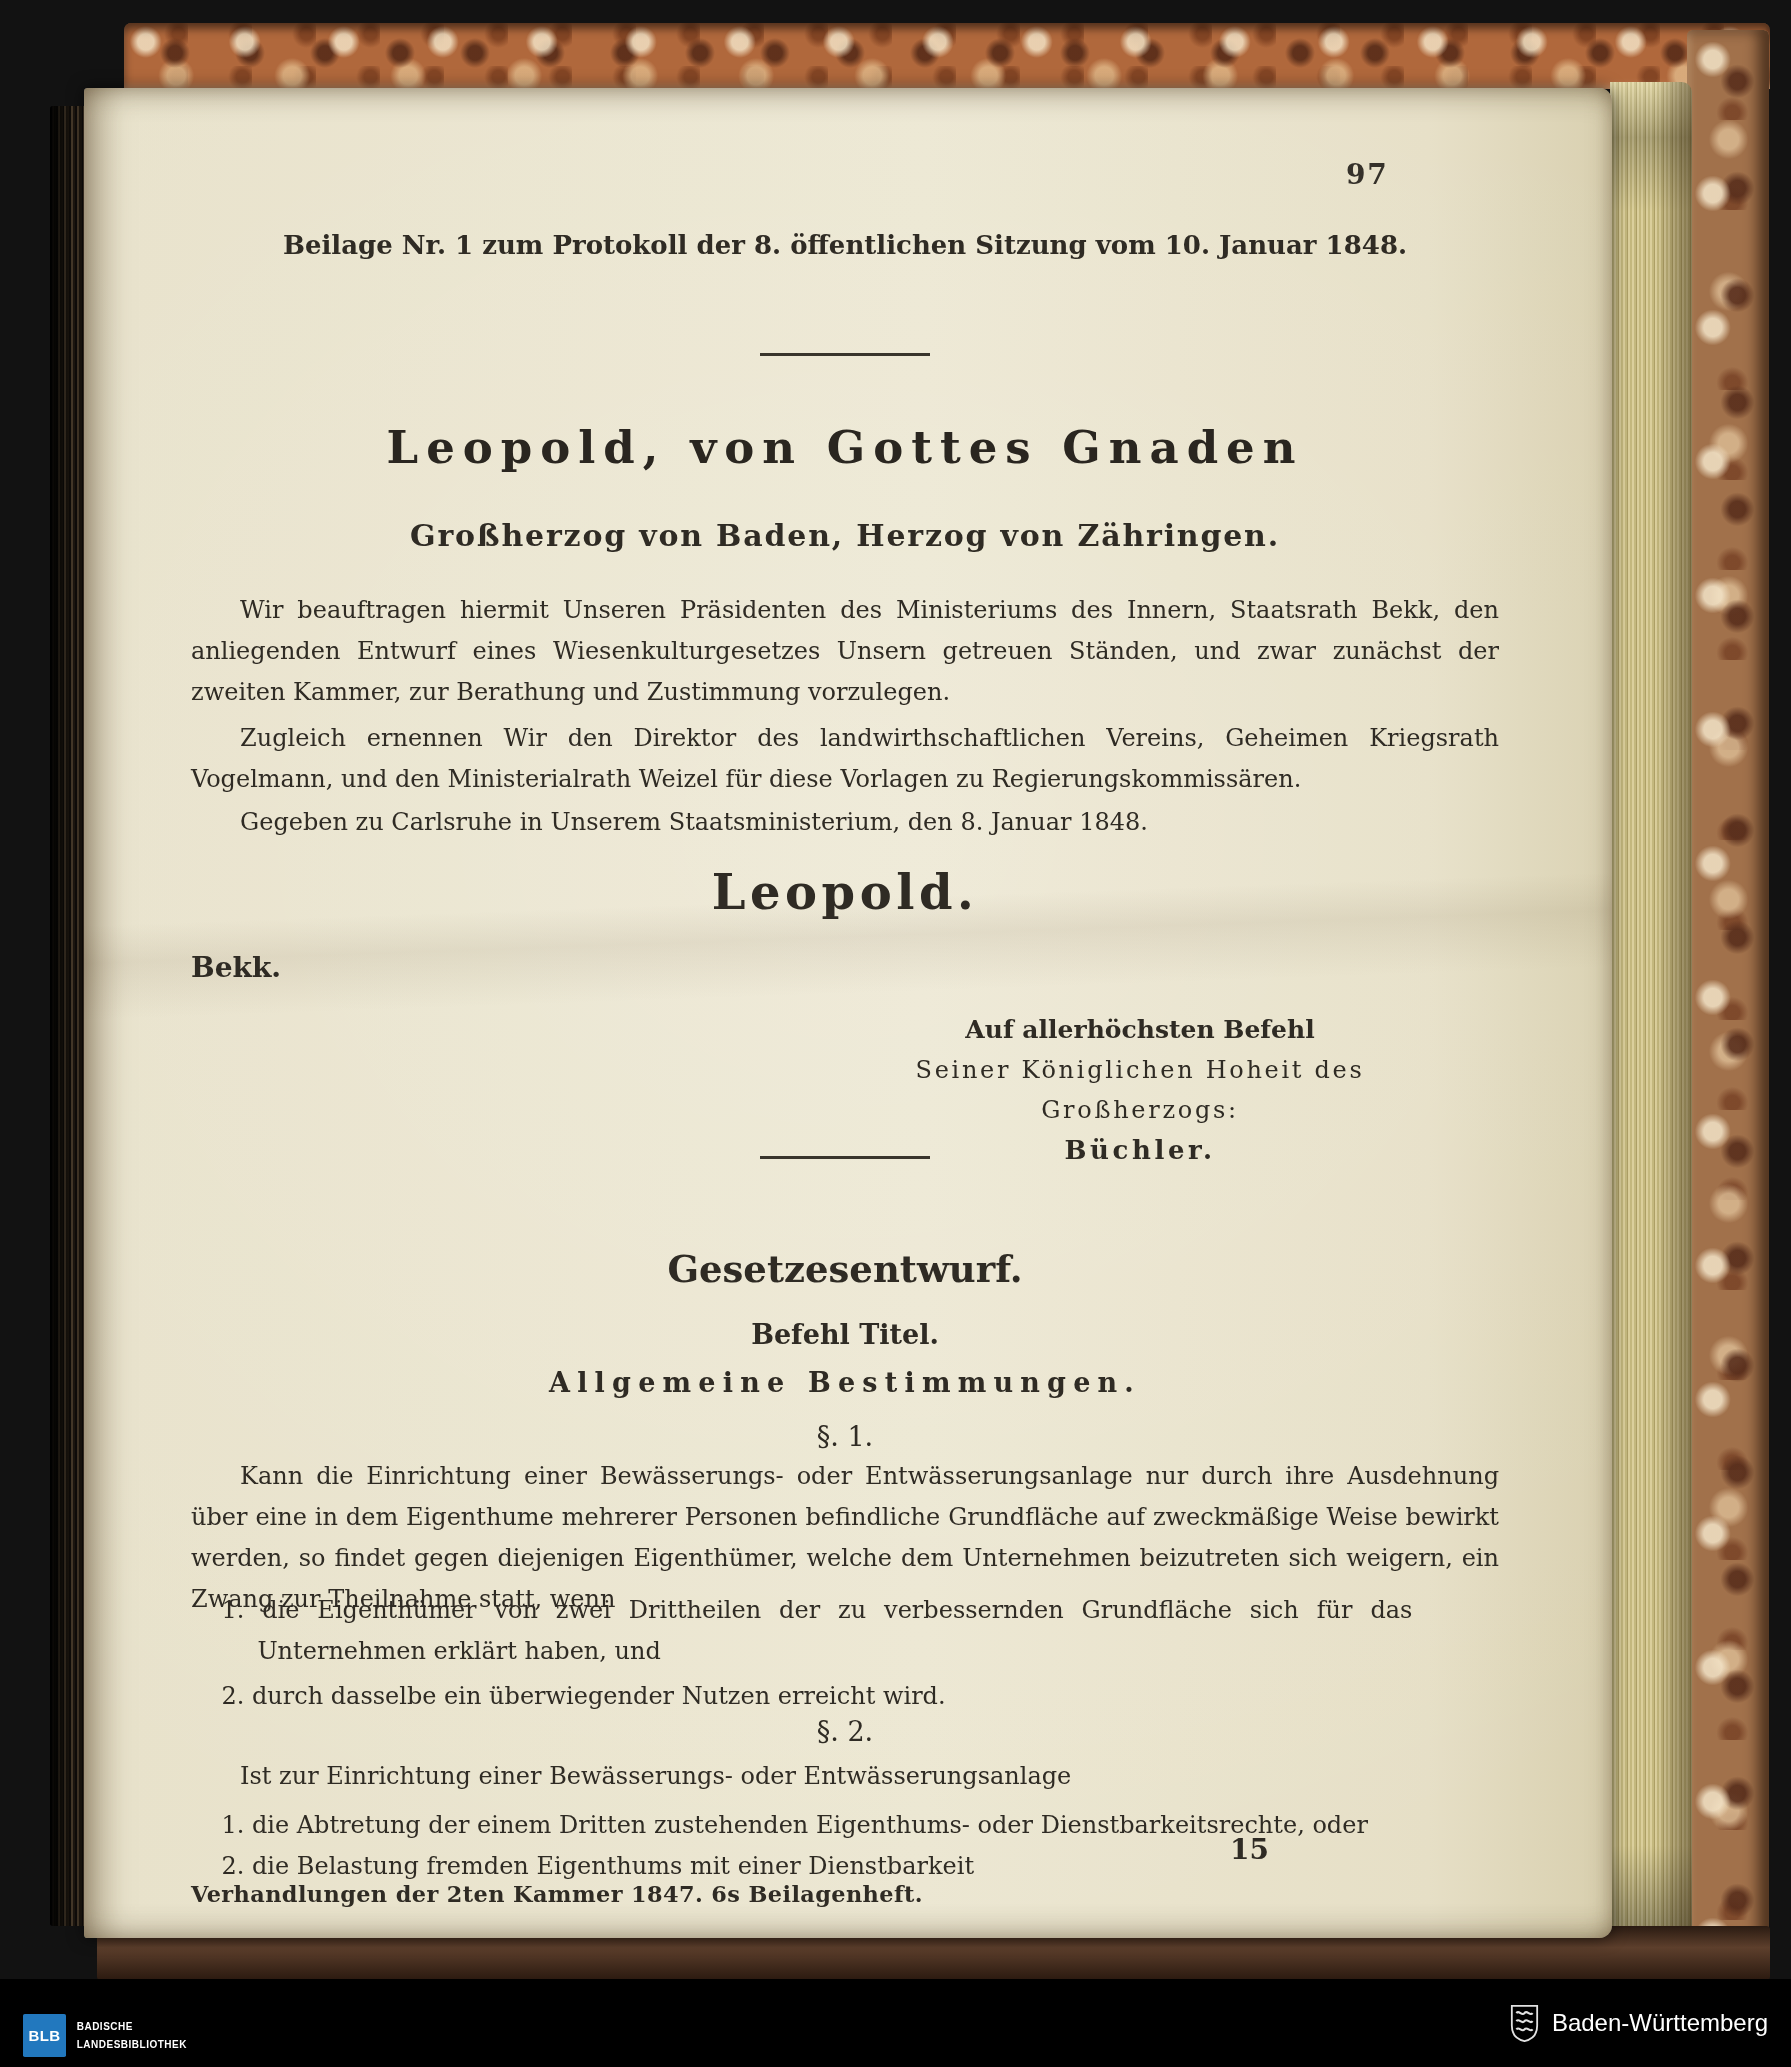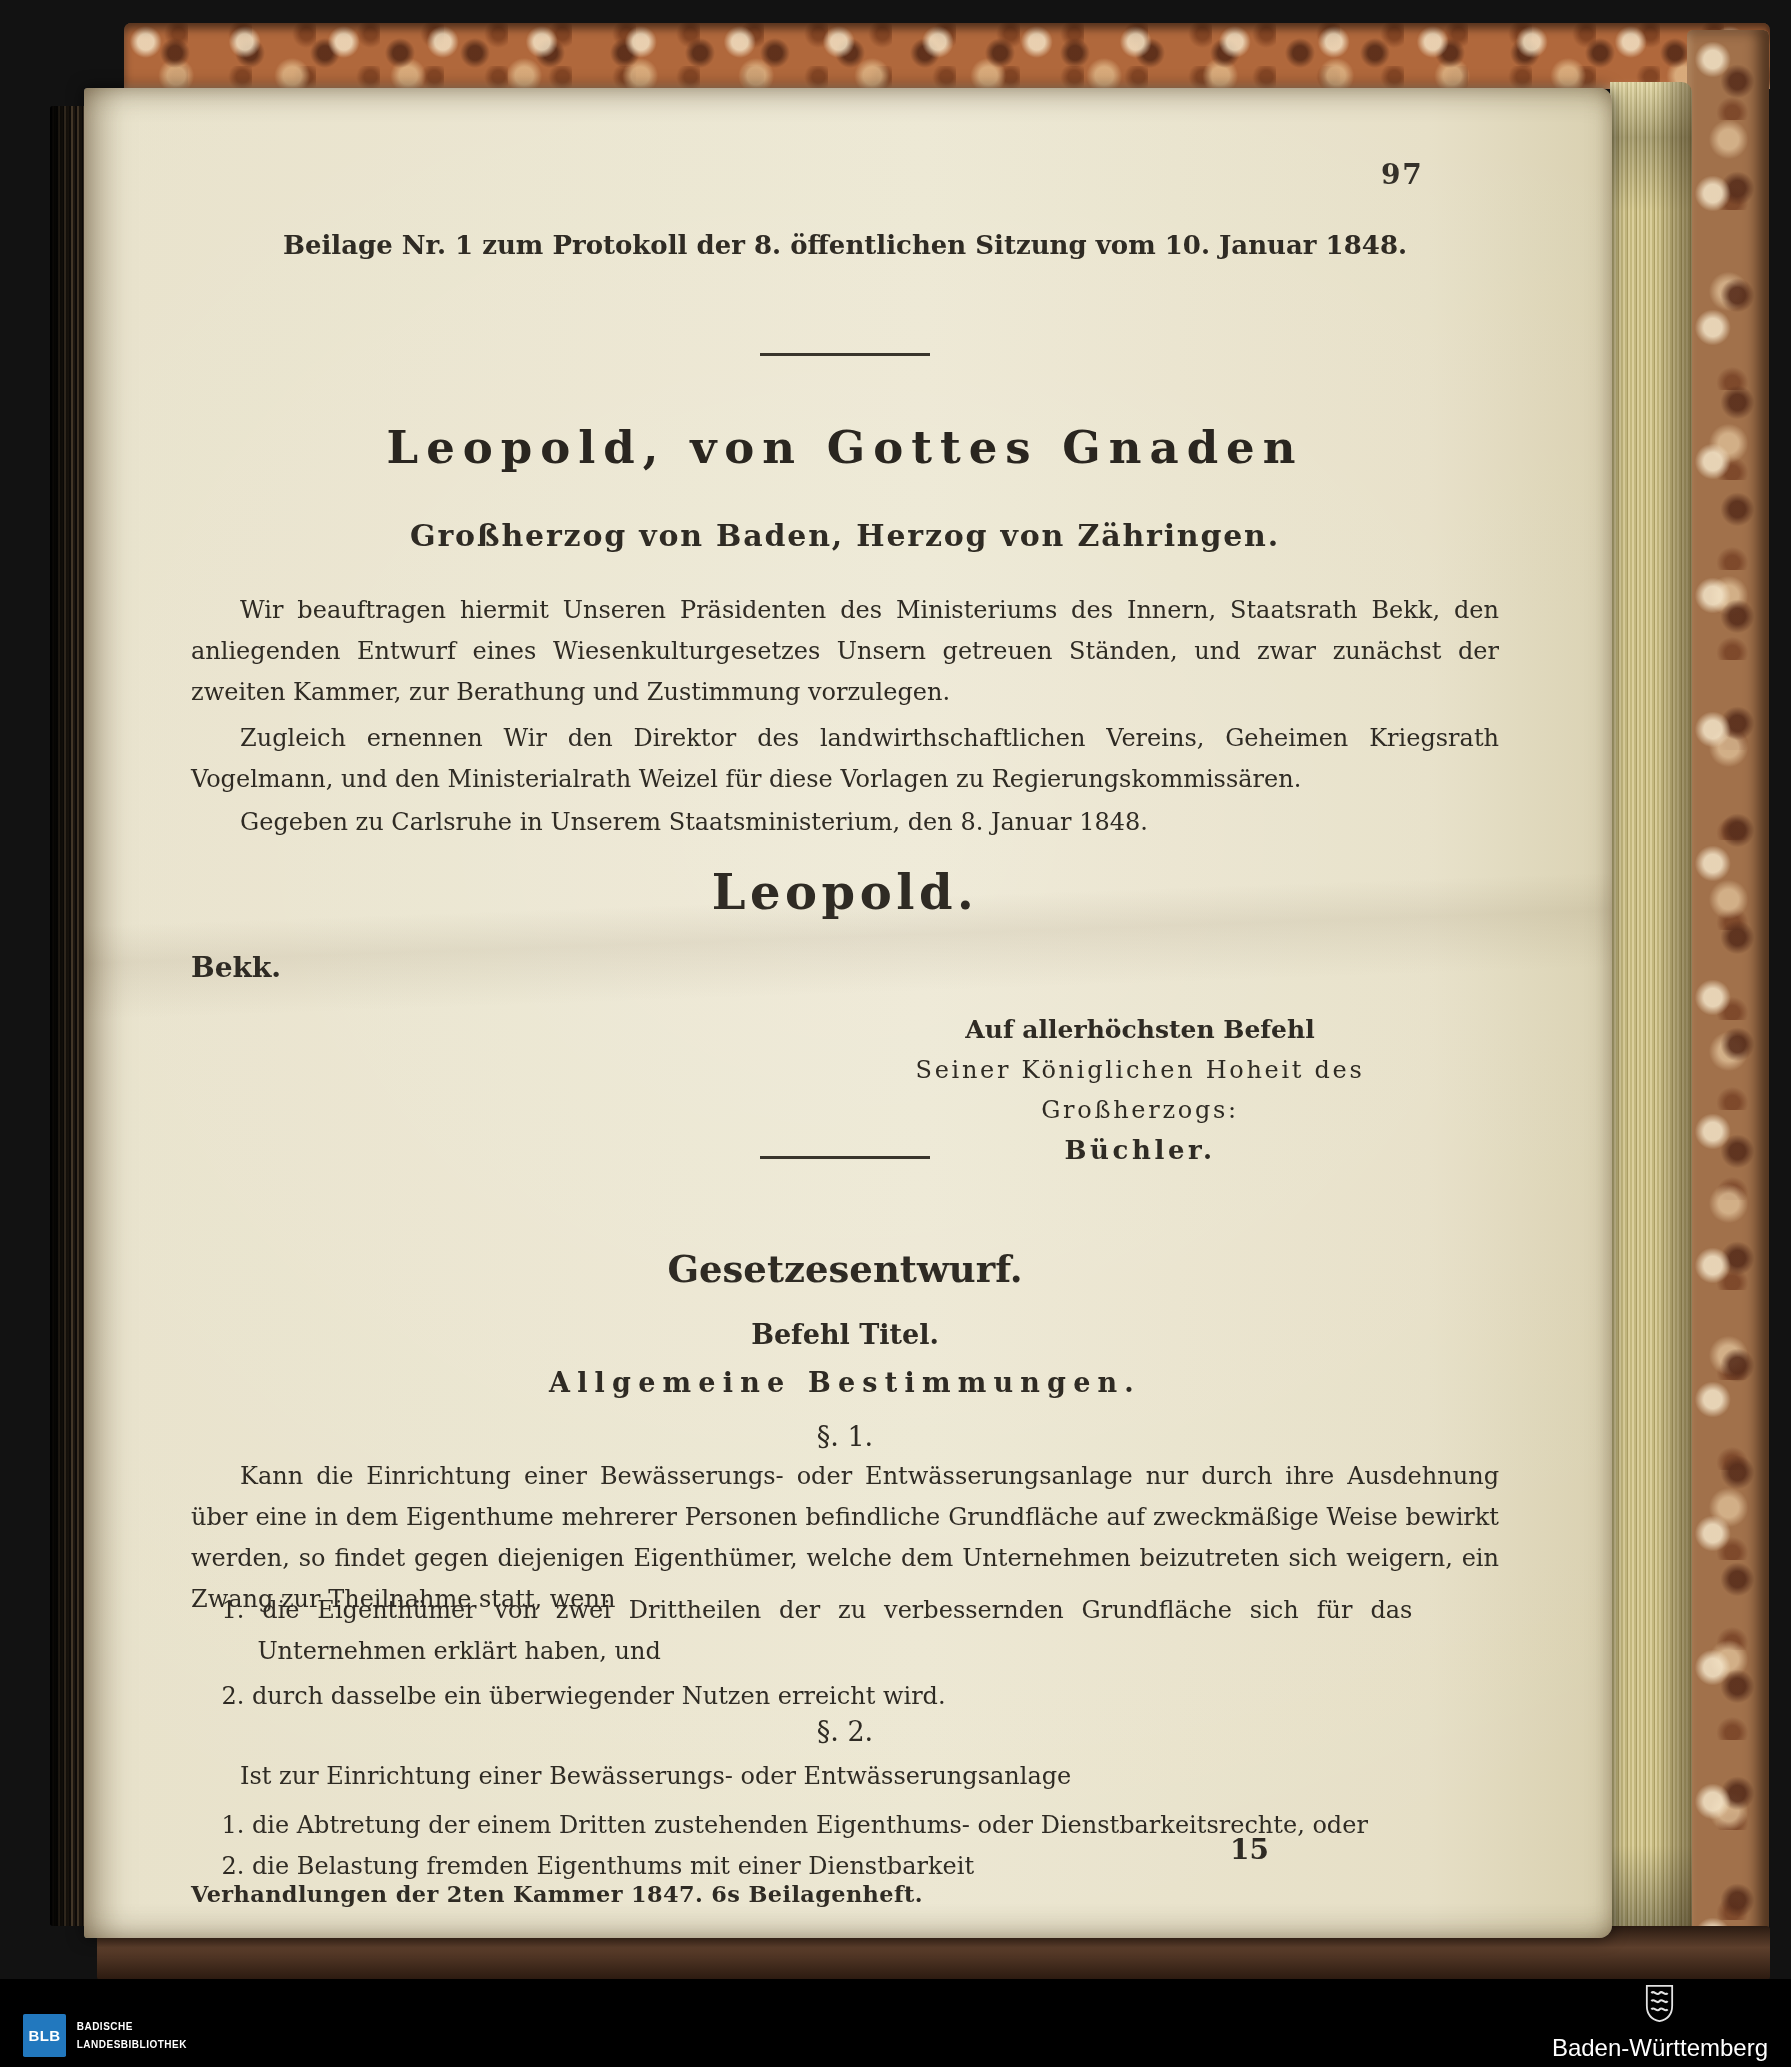--- a/index.html
+++ b/index.html
@@ -67,21 +67,21 @@
       radial-gradient(120% 90% at 50% 40%, rgba(255,255,255,.16), transparent 70%),
       linear-gradient(to right, #d9d1b6 0, #e8e2cb 40px, #ece7d2 55%, #e6dfc6 88%, #d8cfae 100%);
     box-shadow:
       inset 23px 0 41px -18px rgba(70,50,25,.55),
       inset -16px 0 27px -19.7px rgba(90,65,35,.5),
       inset 0 18px 30px -19.7px rgba(80,60,30,.5),
       inset 0 -19.7px 32px -21.5px rgba(80,60,30,.45),
       0 0 16px rgba(0,0,0,.6);
   }
   .pagenum{
-    position:absolute;left:1297px;top:70px;
+    position:absolute;left:1262px;top:70px;
     font-size:28px;font-weight:bold;letter-spacing:1.8px;color:#35312a;
   }
   .col{position:absolute;left:107px;top:0;width:1308px;}
   .col > *{position:absolute;left:0;width:100%;}
 
   .hdr{top:142px;text-align:center;font-size:26px;font-weight:bold;}
   .rule{left:calc(50% - 85px);width:170px;border-top:3.6px solid #39352c;height:0;}
   .rule1{top:265px;}
   .rule2{top:1068px;}
   .title{top:333px;text-align:center;font-size:45px;font-weight:bold;letter-spacing:8px;color:#2a2620;}
@@ -124,21 +124,21 @@
     padding:0 23px;box-sizing:border-box;
     font-family:"Liberation Sans","DejaVu Sans",sans-serif;
   }
   .vb-left{display:flex;align-items:center;gap:10.7px;margin-top:25px;}
   .blb-logo{
     width:43px;height:43px;background:#2278be;border-radius:1.8px;
     display:flex;align-items:center;justify-content:center;
     color:#fff;font-weight:bold;font-size:15px;letter-spacing:0.4px;
   }
   .lib-name{color:#fff;font-weight:bold;font-size:10px;line-height:18px;letter-spacing:0.5px;}
-  .vb-right{display:flex;align-items:center;gap:12.5px;flex-direction:column;}
+  .vb-right{display:flex;align-items:center;gap:12.5px;}
   .bw-emblem{display:block;}
   .bw-text{color:#fff;font-size:24px;}
 </style>
 </head>
 <body>
 
 <div class="photo">
 
   <div class="top-marble"></div>
   <div class="right-cover"></div>

